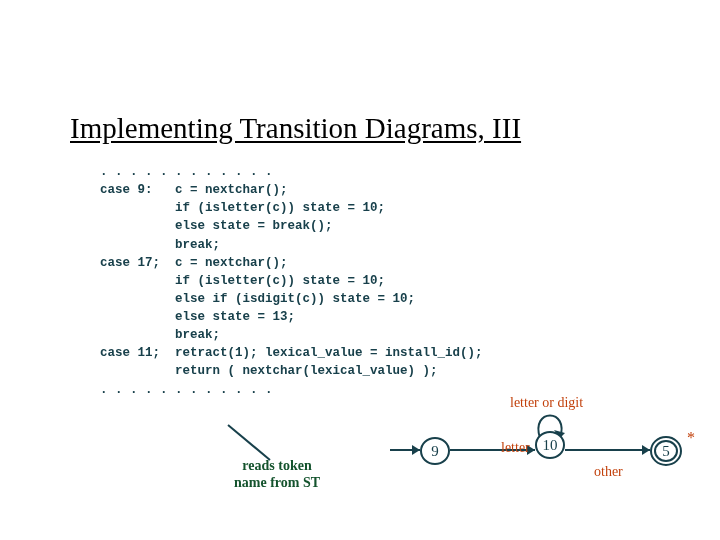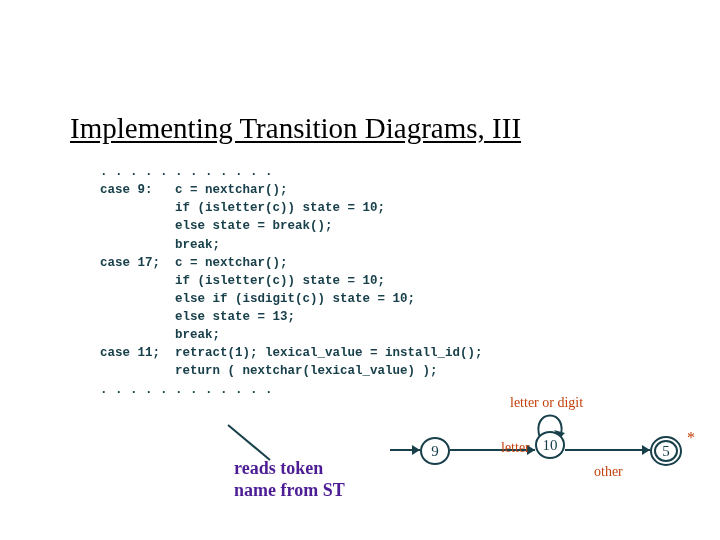--- a/index.html
+++ b/index.html
@@ -57,23 +57,23 @@
   }
   .dlabel {
     position: absolute;
     font-family: Georgia, serif;
     font-size: 14px;
     color: #c2410c;
   }
   .caption {
     position: absolute;
     font-family: Georgia, serif;
-    font-size: 18px;
-    color: #4c1d95;
-    text-align: left;
+    font-size: 14px;
+    color: #14532d;
+    text-align: center;
     line-height: 1.2;
     font-weight: bold;
   }
   svg.arrows {
     position: absolute;
     left: 0; top: 0;
     width: 720px; height: 540px;
     overflow: visible;
   }
   svg.arrows line, svg.arrows path {

